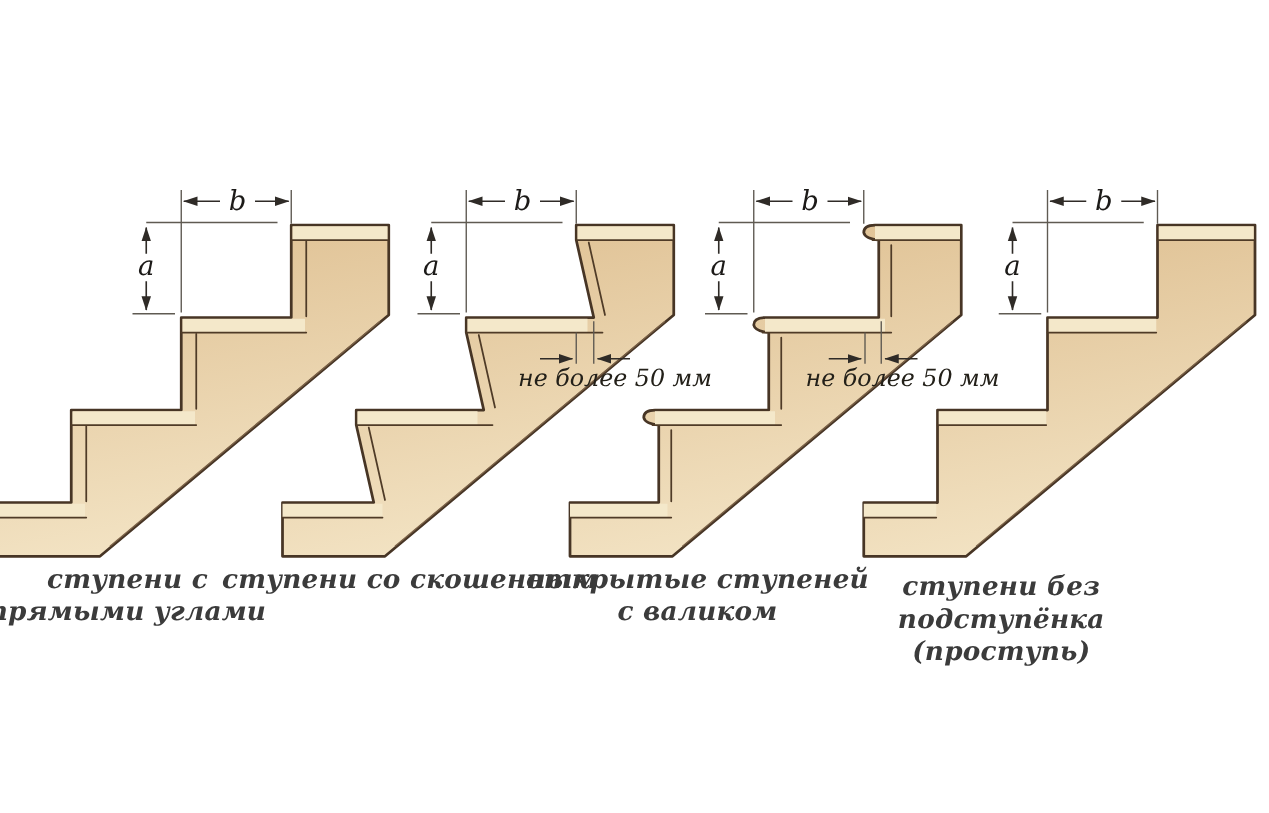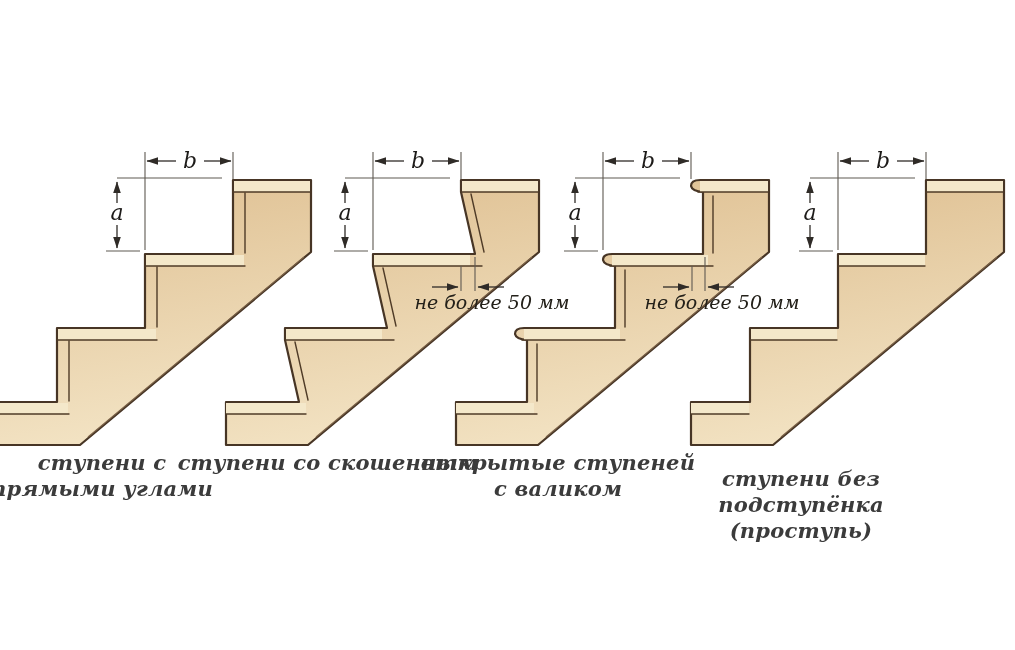--- a/index.html
+++ b/index.html
@@ -156,18 +156,18 @@
   <div>ступени с</div>
   <div>прямыми углами</div>
 </div>
 <div class="caption" style="left:328px;top:450px;">
   <div>ступени со скошенным</div>
 </div>
 <div class="caption" style="left:558px;top:450px;">
   <div>открытые ступеней</div>
   <div>с валиком</div>
 </div>
-<div class="caption" style="left:801px;top:466px;">
+<div class="caption" style="left:801px;top:456px;">
   <div>ступени без подступёнка</div>
   <div>(проступь)</div>
 </div>
 
 </div>
 
 </body></html>

